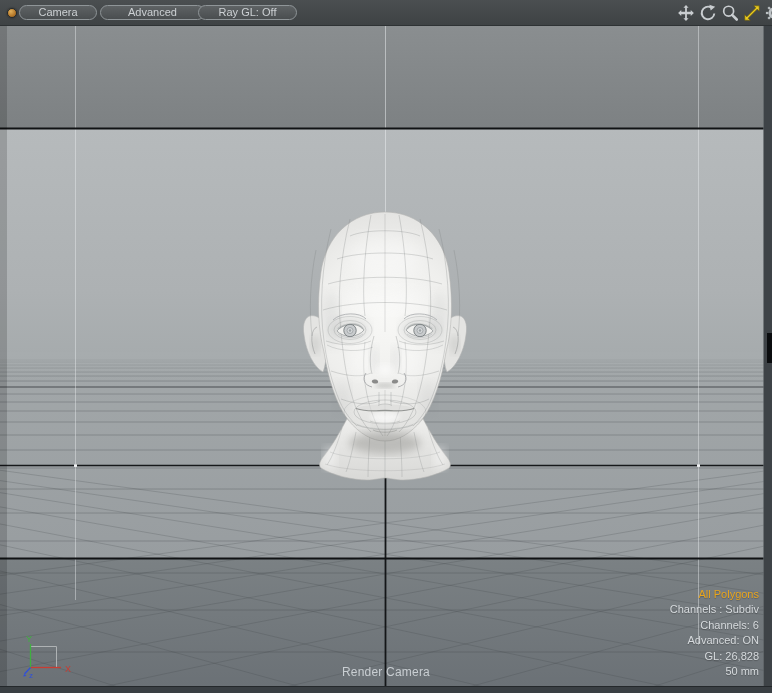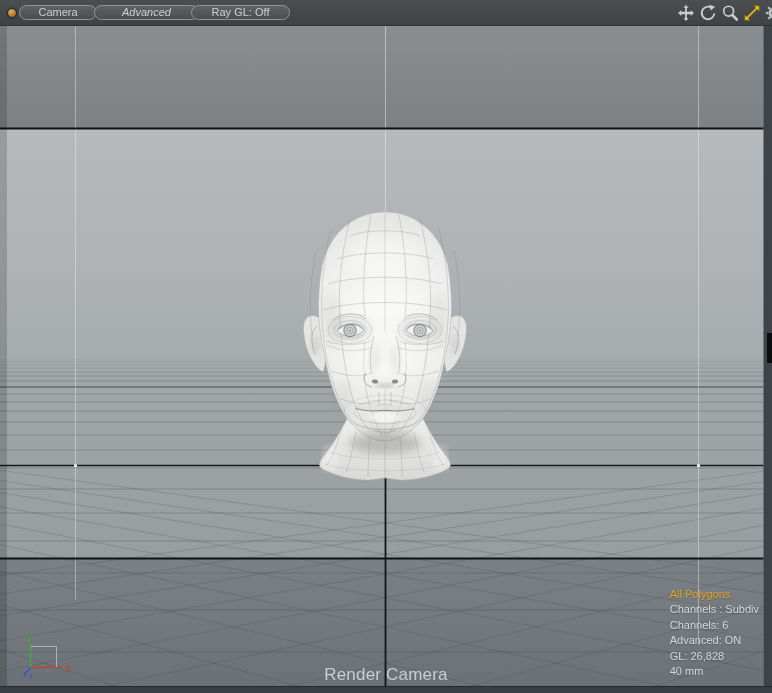--- a/index.html
+++ b/index.html
@@ -23,34 +23,34 @@
     border:1px solid #26292b;box-shadow:0 0 2px rgba(0,0,0,.5);
   }
   .tb-btn{
     position:absolute;top:5px;height:15px;box-sizing:border-box;
     background:linear-gradient(#5e6264,#4a4e50);
     border:1px solid #8f9598;border-radius:8px;
     color:#ccd0d3;font-size:11px;line-height:13px;text-align:center;
     padding:0;cursor:default;font-family:"Liberation Sans",sans-serif;
   }
   #btn-camera{left:19px;width:78px;}
-  #btn-advanced{left:94px;width:105px;font-style:italic;}
-  #btn-raygl{left:191px;width:99px;}
+  #btn-advanced{left:100px;width:105px;}
+  #btn-raygl{left:198px;width:99px;}
   #tb-icons{position:absolute;right:8px;top:3px;height:19px;display:flex;align-items:center;}
   #tb-icons svg{display:block;margin-left:4px;}
   
   #info-block{
-    position:absolute;right:13px;top:587px;
+    position:absolute;right:13px;top:587px;text-align:right;
     font-size:11px;line-height:15.4px;color:#d6dadd;z-index:10;
     text-shadow:0 1px 1px rgba(0,0,0,.25);
   }
   #info-block .mode{color:#e8a51e;}
   #camera-label{
     position:absolute;left:0;top:665px;width:772px;text-align:center;
-    font-size:17px;color:#c9ced2;z-index:10;letter-spacing:.2px;
+    font-size:12px;color:#c9ced2;z-index:10;letter-spacing:.2px;
   }
 </style>
 </head>
 <body>
 
 <div id="app">
 
   <svg id="scene" width="772" height="693" viewBox="0 0 772 693">
     <defs>
       <linearGradient id="gTop" x1="0" y1="0" x2="0" y2="1">
@@ -331,17 +331,17 @@
       </svg>
     </div>
   </div>
 
   <div id="info-block">
     <div class="mode">All Polygons</div>
     <div>Channels : Subdiv</div>
     <div>Channels: 6</div>
     <div>Advanced: ON</div>
     <div>GL: 26,828</div>
-    <div>40 mm</div>
+    <div>50 mm</div>
   </div>
 
   <div id="camera-label">Render Camera</div>
 </div>
 
 </body></html>

